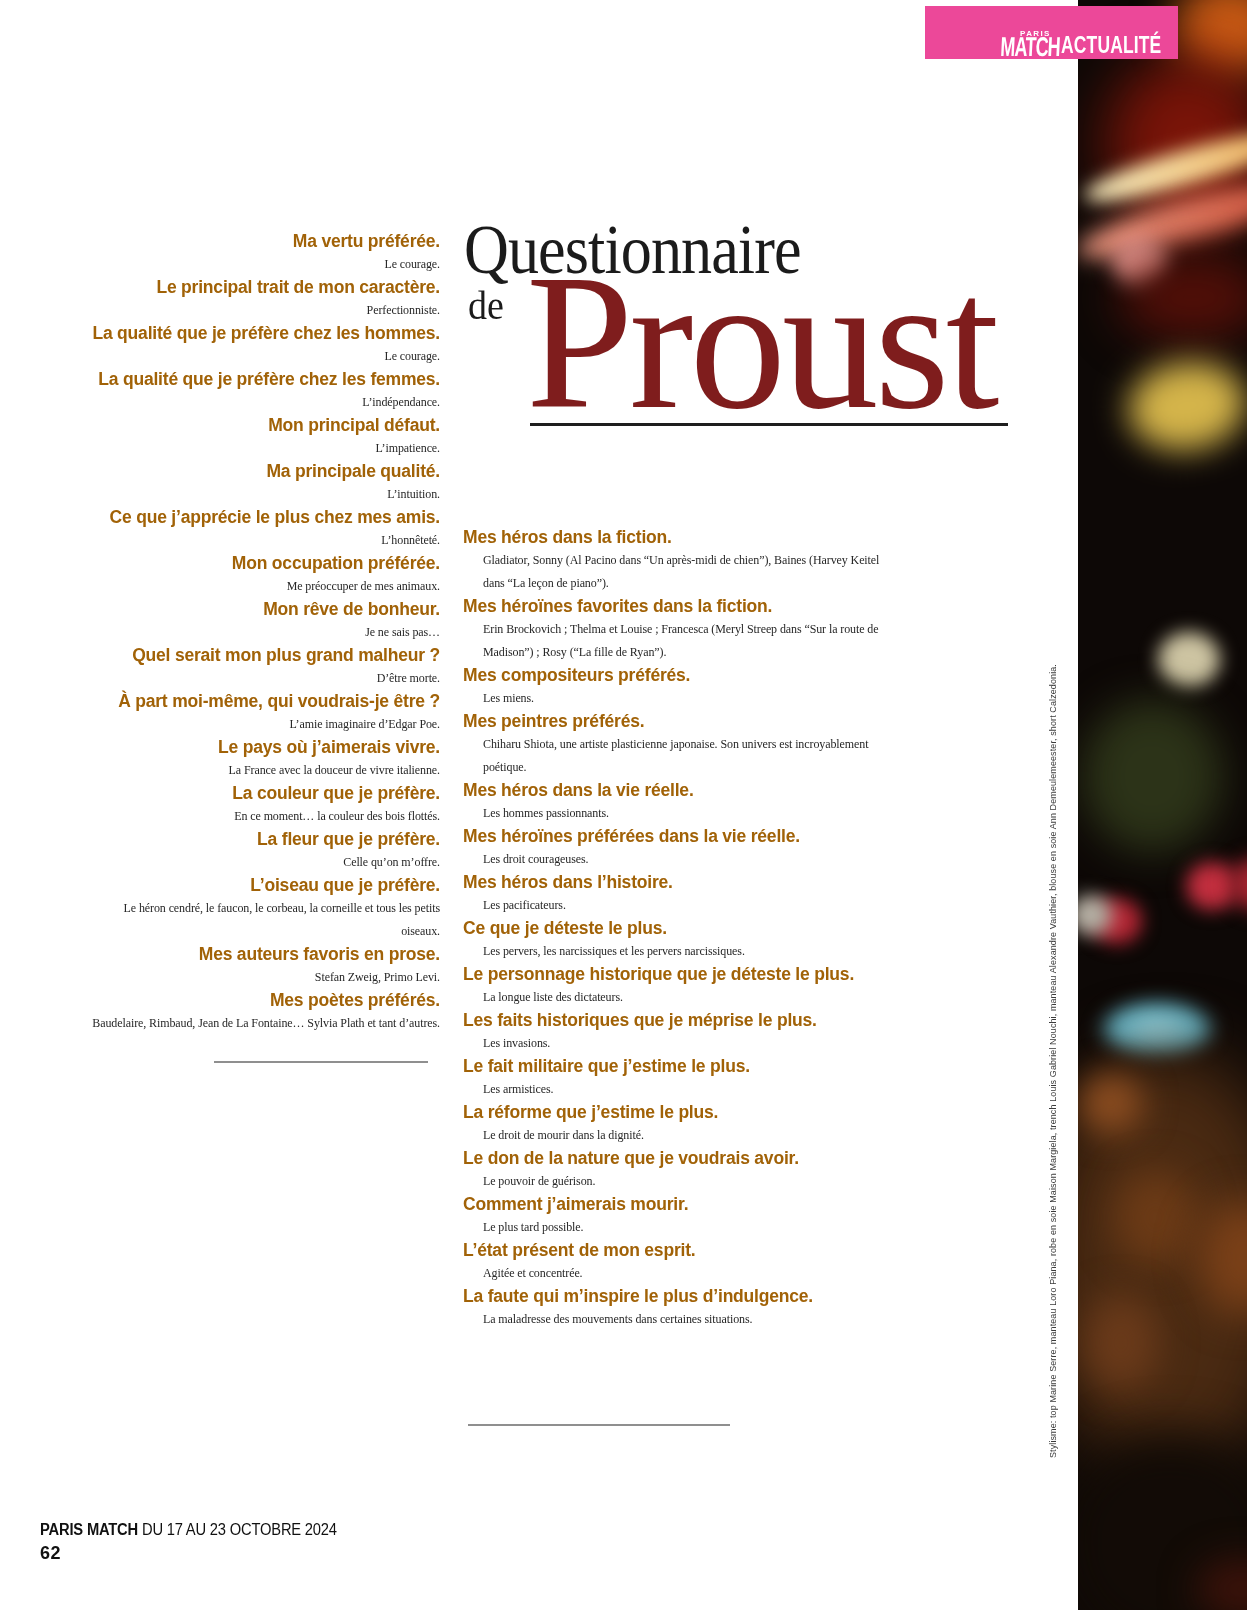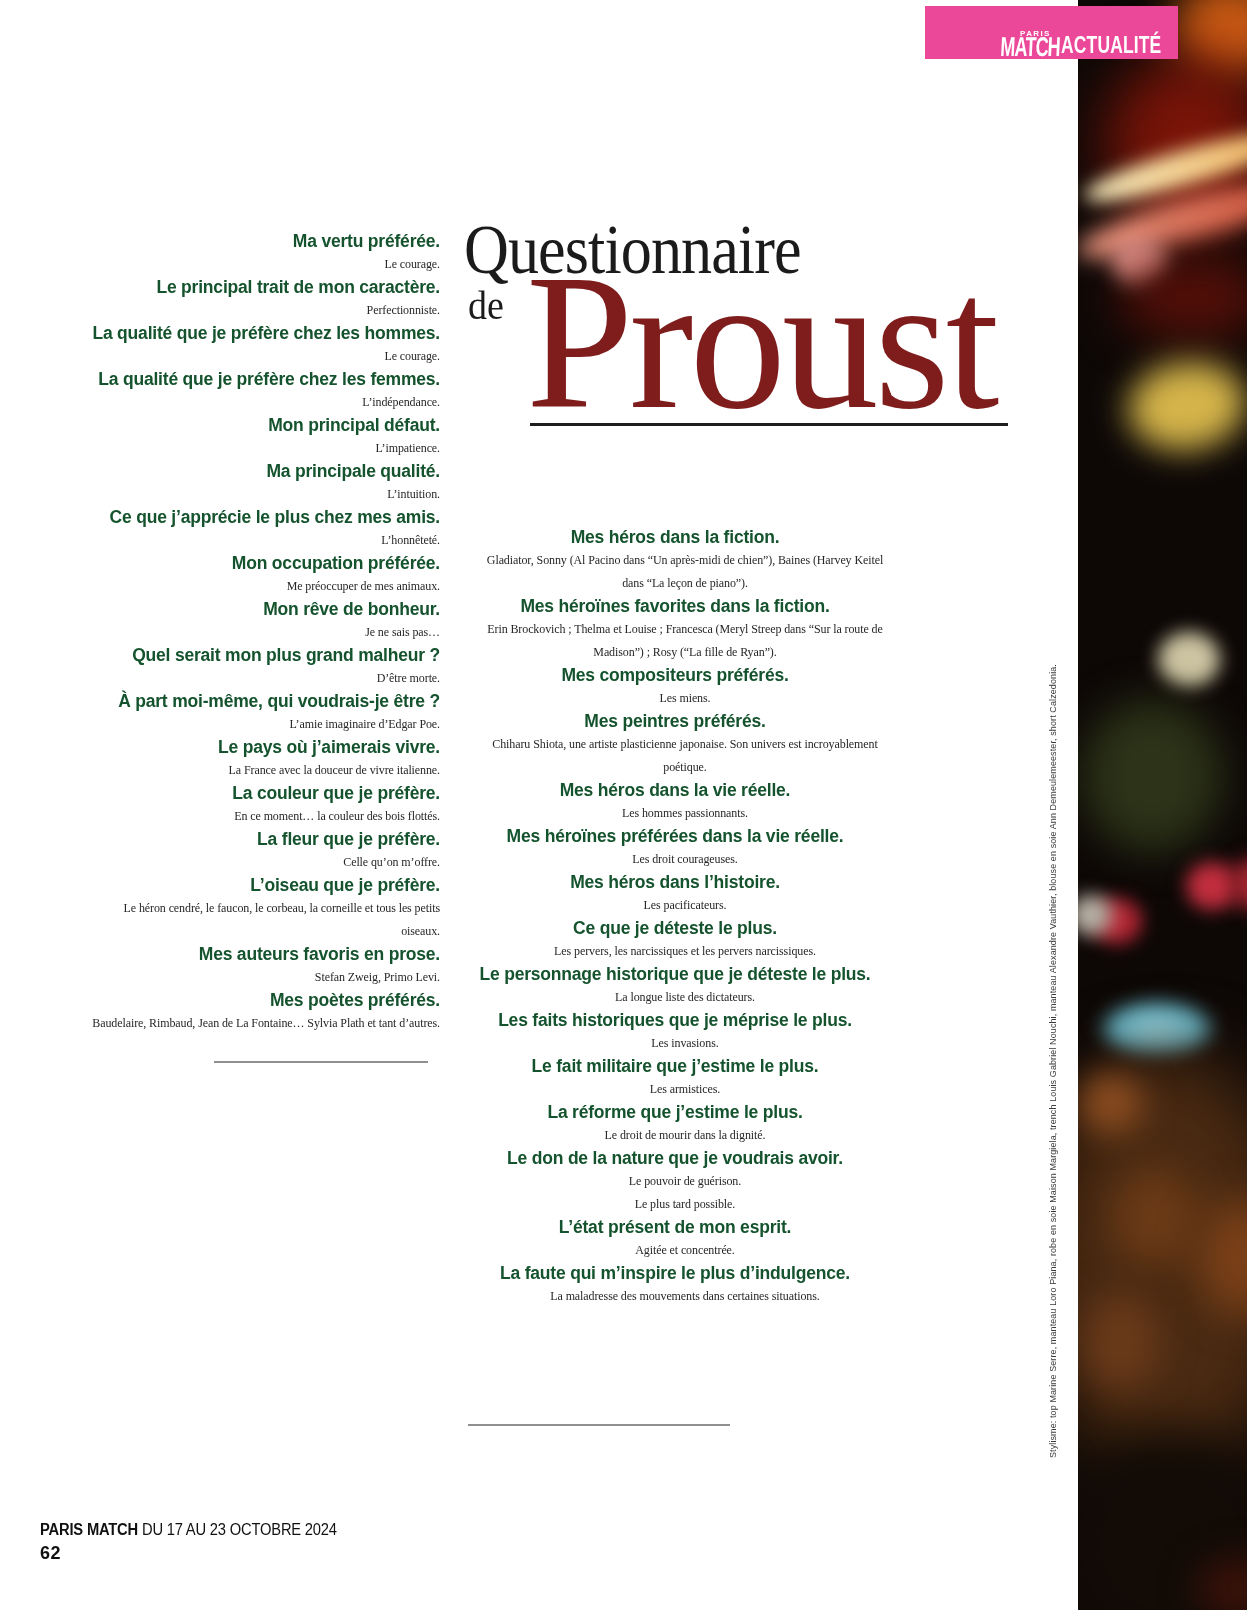--- a/index.html
+++ b/index.html
@@ -57,28 +57,28 @@
   }
   .title-underline {
     position:absolute; left:530px; top:423px; width:478px; height:3px;
     background:#1e1e1e; z-index:2;
   }
 
   
   .qa-col { position:absolute; line-height:23px; z-index:2; }
   .qa-col .q {
     font-family:"Liberation Sans", sans-serif; font-weight:700;
-    font-size:17.5px; color:#14532d; letter-spacing:-0.2px;
+    font-size:17.5px; color:#a16207; letter-spacing:-0.2px;
   }
   .qa-col .a {
     font-family:Liberation Serif, serif; font-weight:400;
     font-size:12px; color:#272727; letter-spacing:-0.1px;margin-left:20px;
   }
   .col-left  { left:68px;  top:230px; width:372px; text-align:right; }
-  .col-right { left:463px; top:526px; width:424px; text-align:center; }
+  .col-right { left:463px; top:526px; width:424px; text-align:left; }
 
   .rule { position:absolute; height:2px; background:#8f8f8f; z-index:2; }
   .rule-left  { left:214px; top:1061px; width:214px; }
   .rule-right { left:468px; top:1424px; width:262px; }
 
   
   .credits {
     position:absolute; left:1048px; top:708px; height:750px; z-index:2;
     writing-mode:vertical-rl; transform:rotate(180deg);
     font-size:9px; color:#3a3a3a; letter-spacing:0.1px; white-space:nowrap;
@@ -195,20 +195,21 @@
       <div class="q">Le personnage historique que je déteste le plus.</div>
       <div class="a">La longue liste des dictateurs.</div>
       <div class="q">Les faits historiques que je méprise le plus.</div>
       <div class="a">Les invasions.</div>
       <div class="q">Le fait militaire que j’estime le plus.</div>
       <div class="a">Les armistices.</div>
       <div class="q">La réforme que j’estime le plus.</div>
       <div class="a">Le droit de mourir dans la dignité.</div>
       <div class="q">Le don de la nature que je voudrais avoir.</div>
       <div class="a">Le pouvoir de guérison.</div>
+      <div class="q">Comment j’aimerais mourir.</div>
       <div class="a">Le plus tard possible.</div>
       <div class="q">L’état présent de mon esprit.</div>
       <div class="a">Agitée et concentrée.</div>
       <div class="q">La faute qui m’inspire le plus d’indulgence.</div>
       <div class="a">La maladresse des mouvements dans certaines situations.</div>
     </div>
   <div class="rule rule-right"></div>
 
   <div class="credits">Stylisme: top Marine Serre, manteau Loro Piana, robe en soie Maison Margiela, trench Louis Gabriel Nouchi, manteau Alexandre Vauthier, blouse en soie Ann Demeulemeester, short Calzedonia.</div>
 

